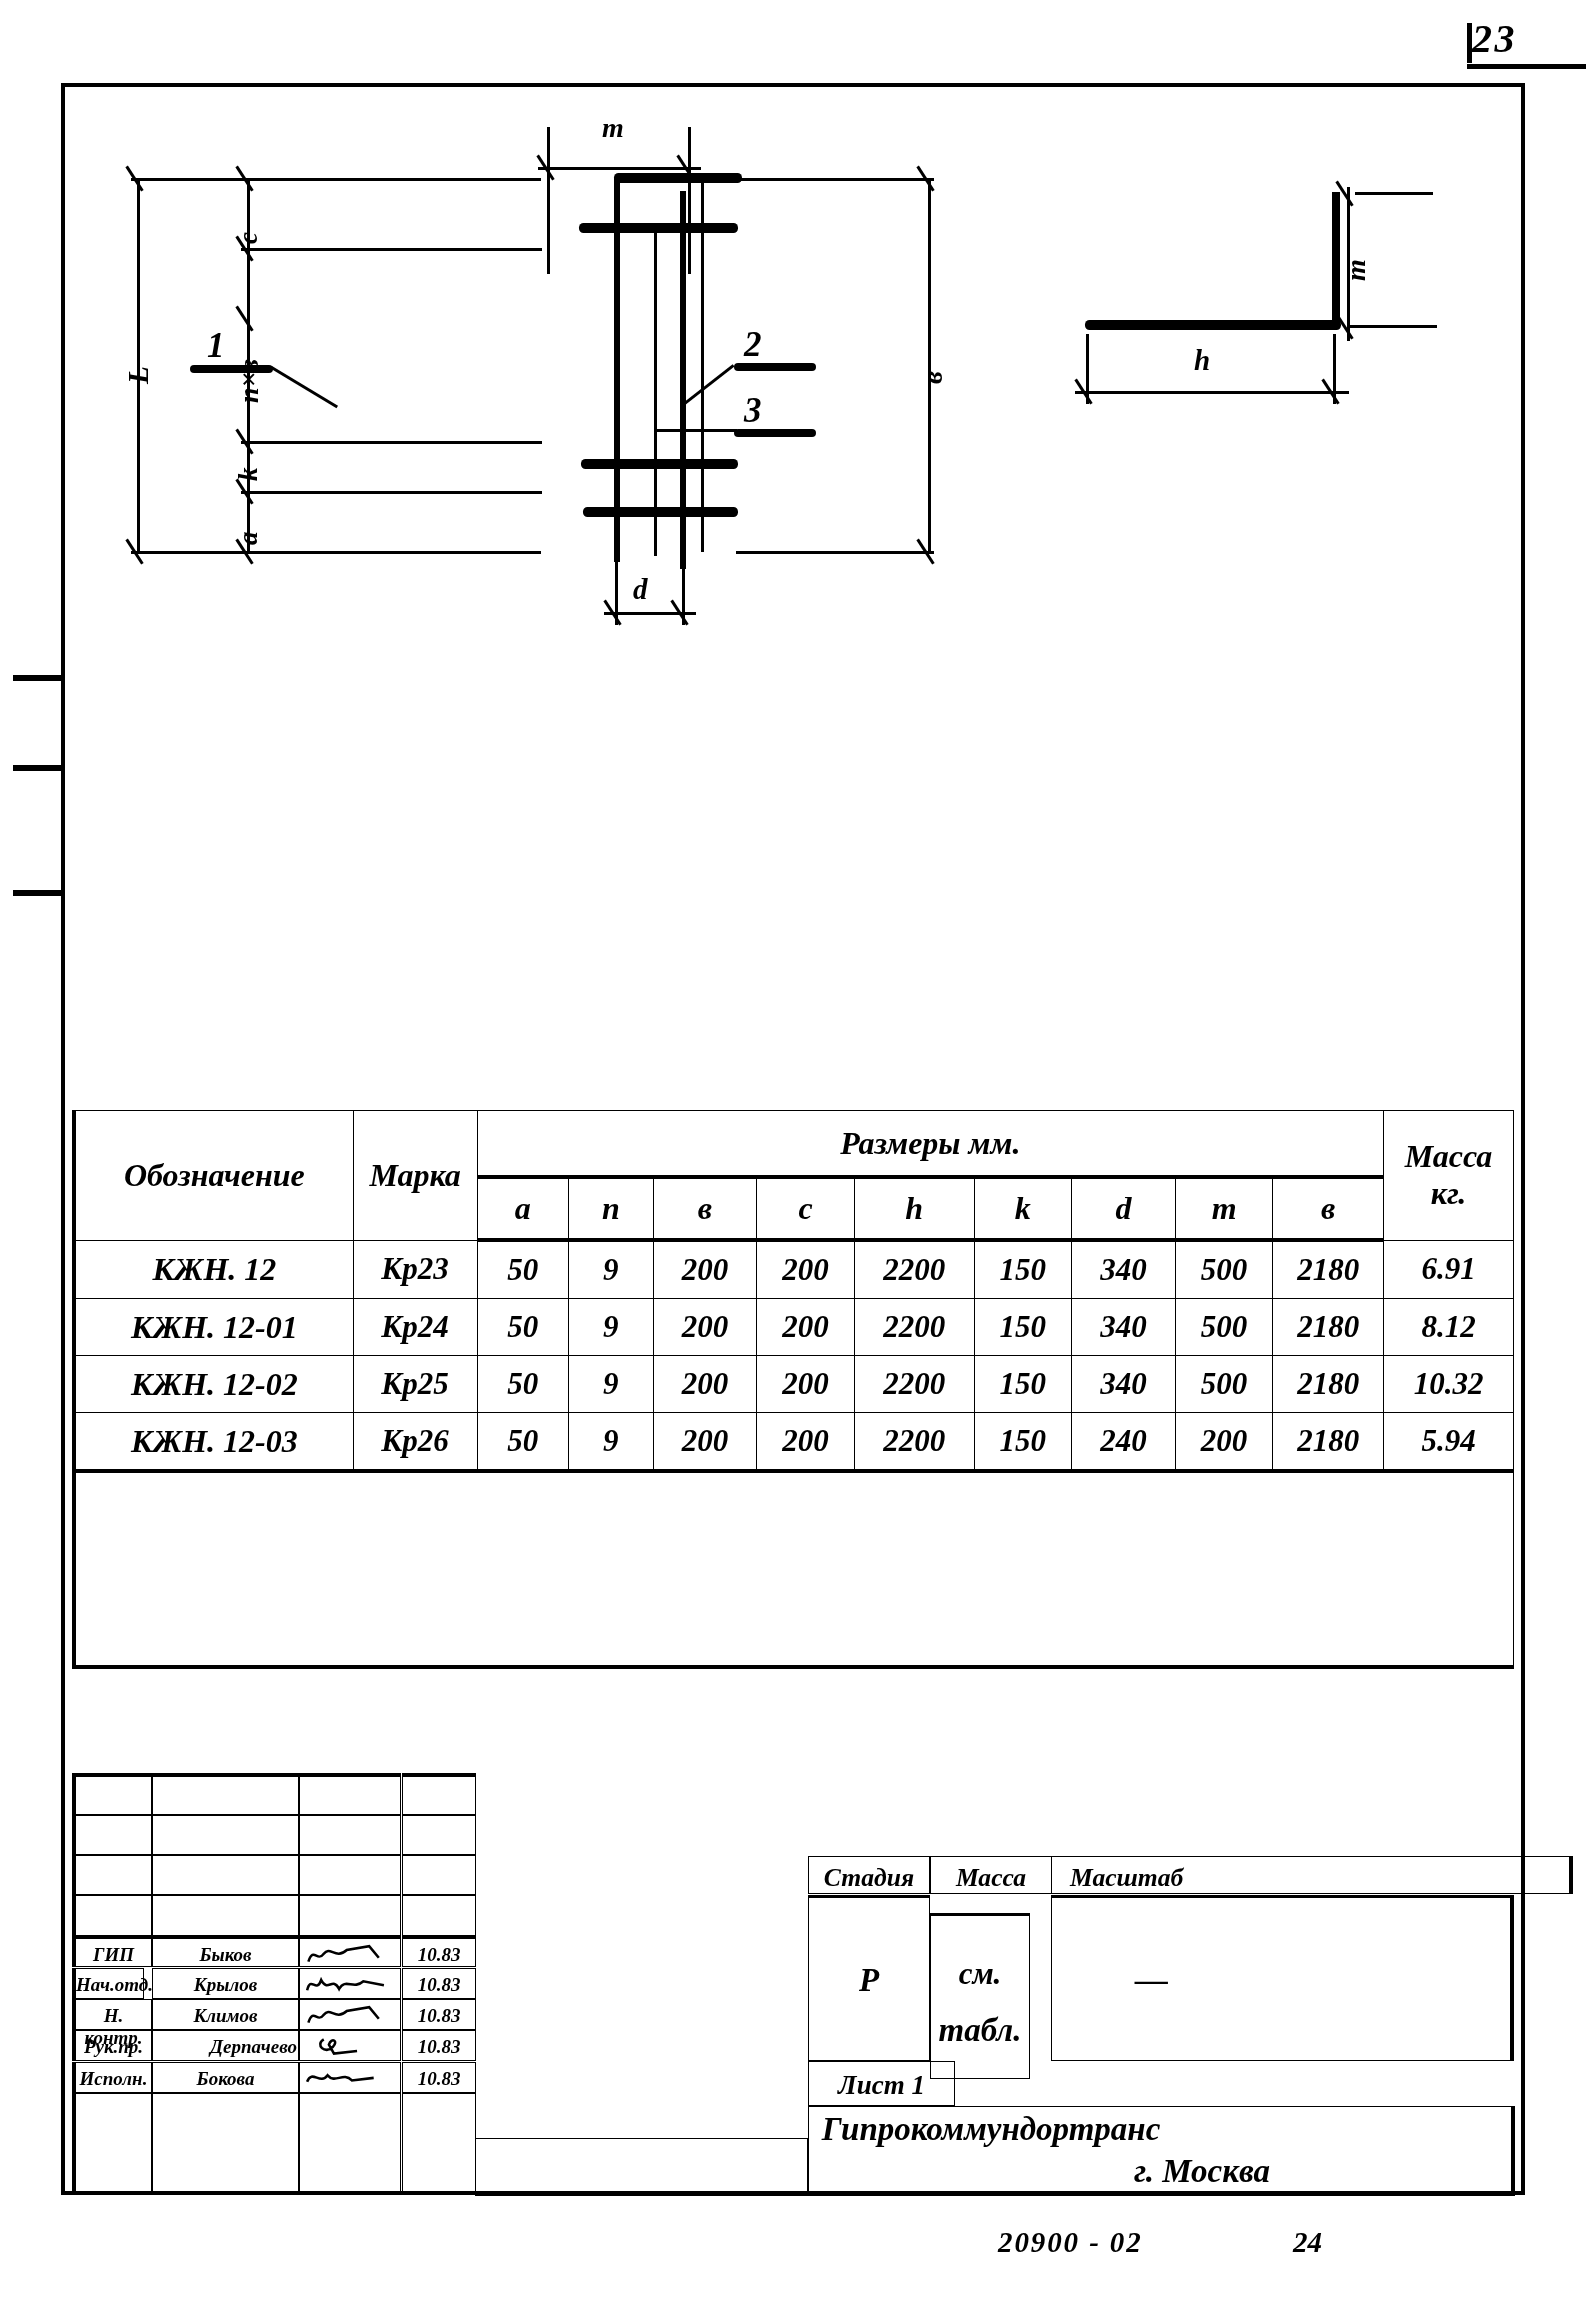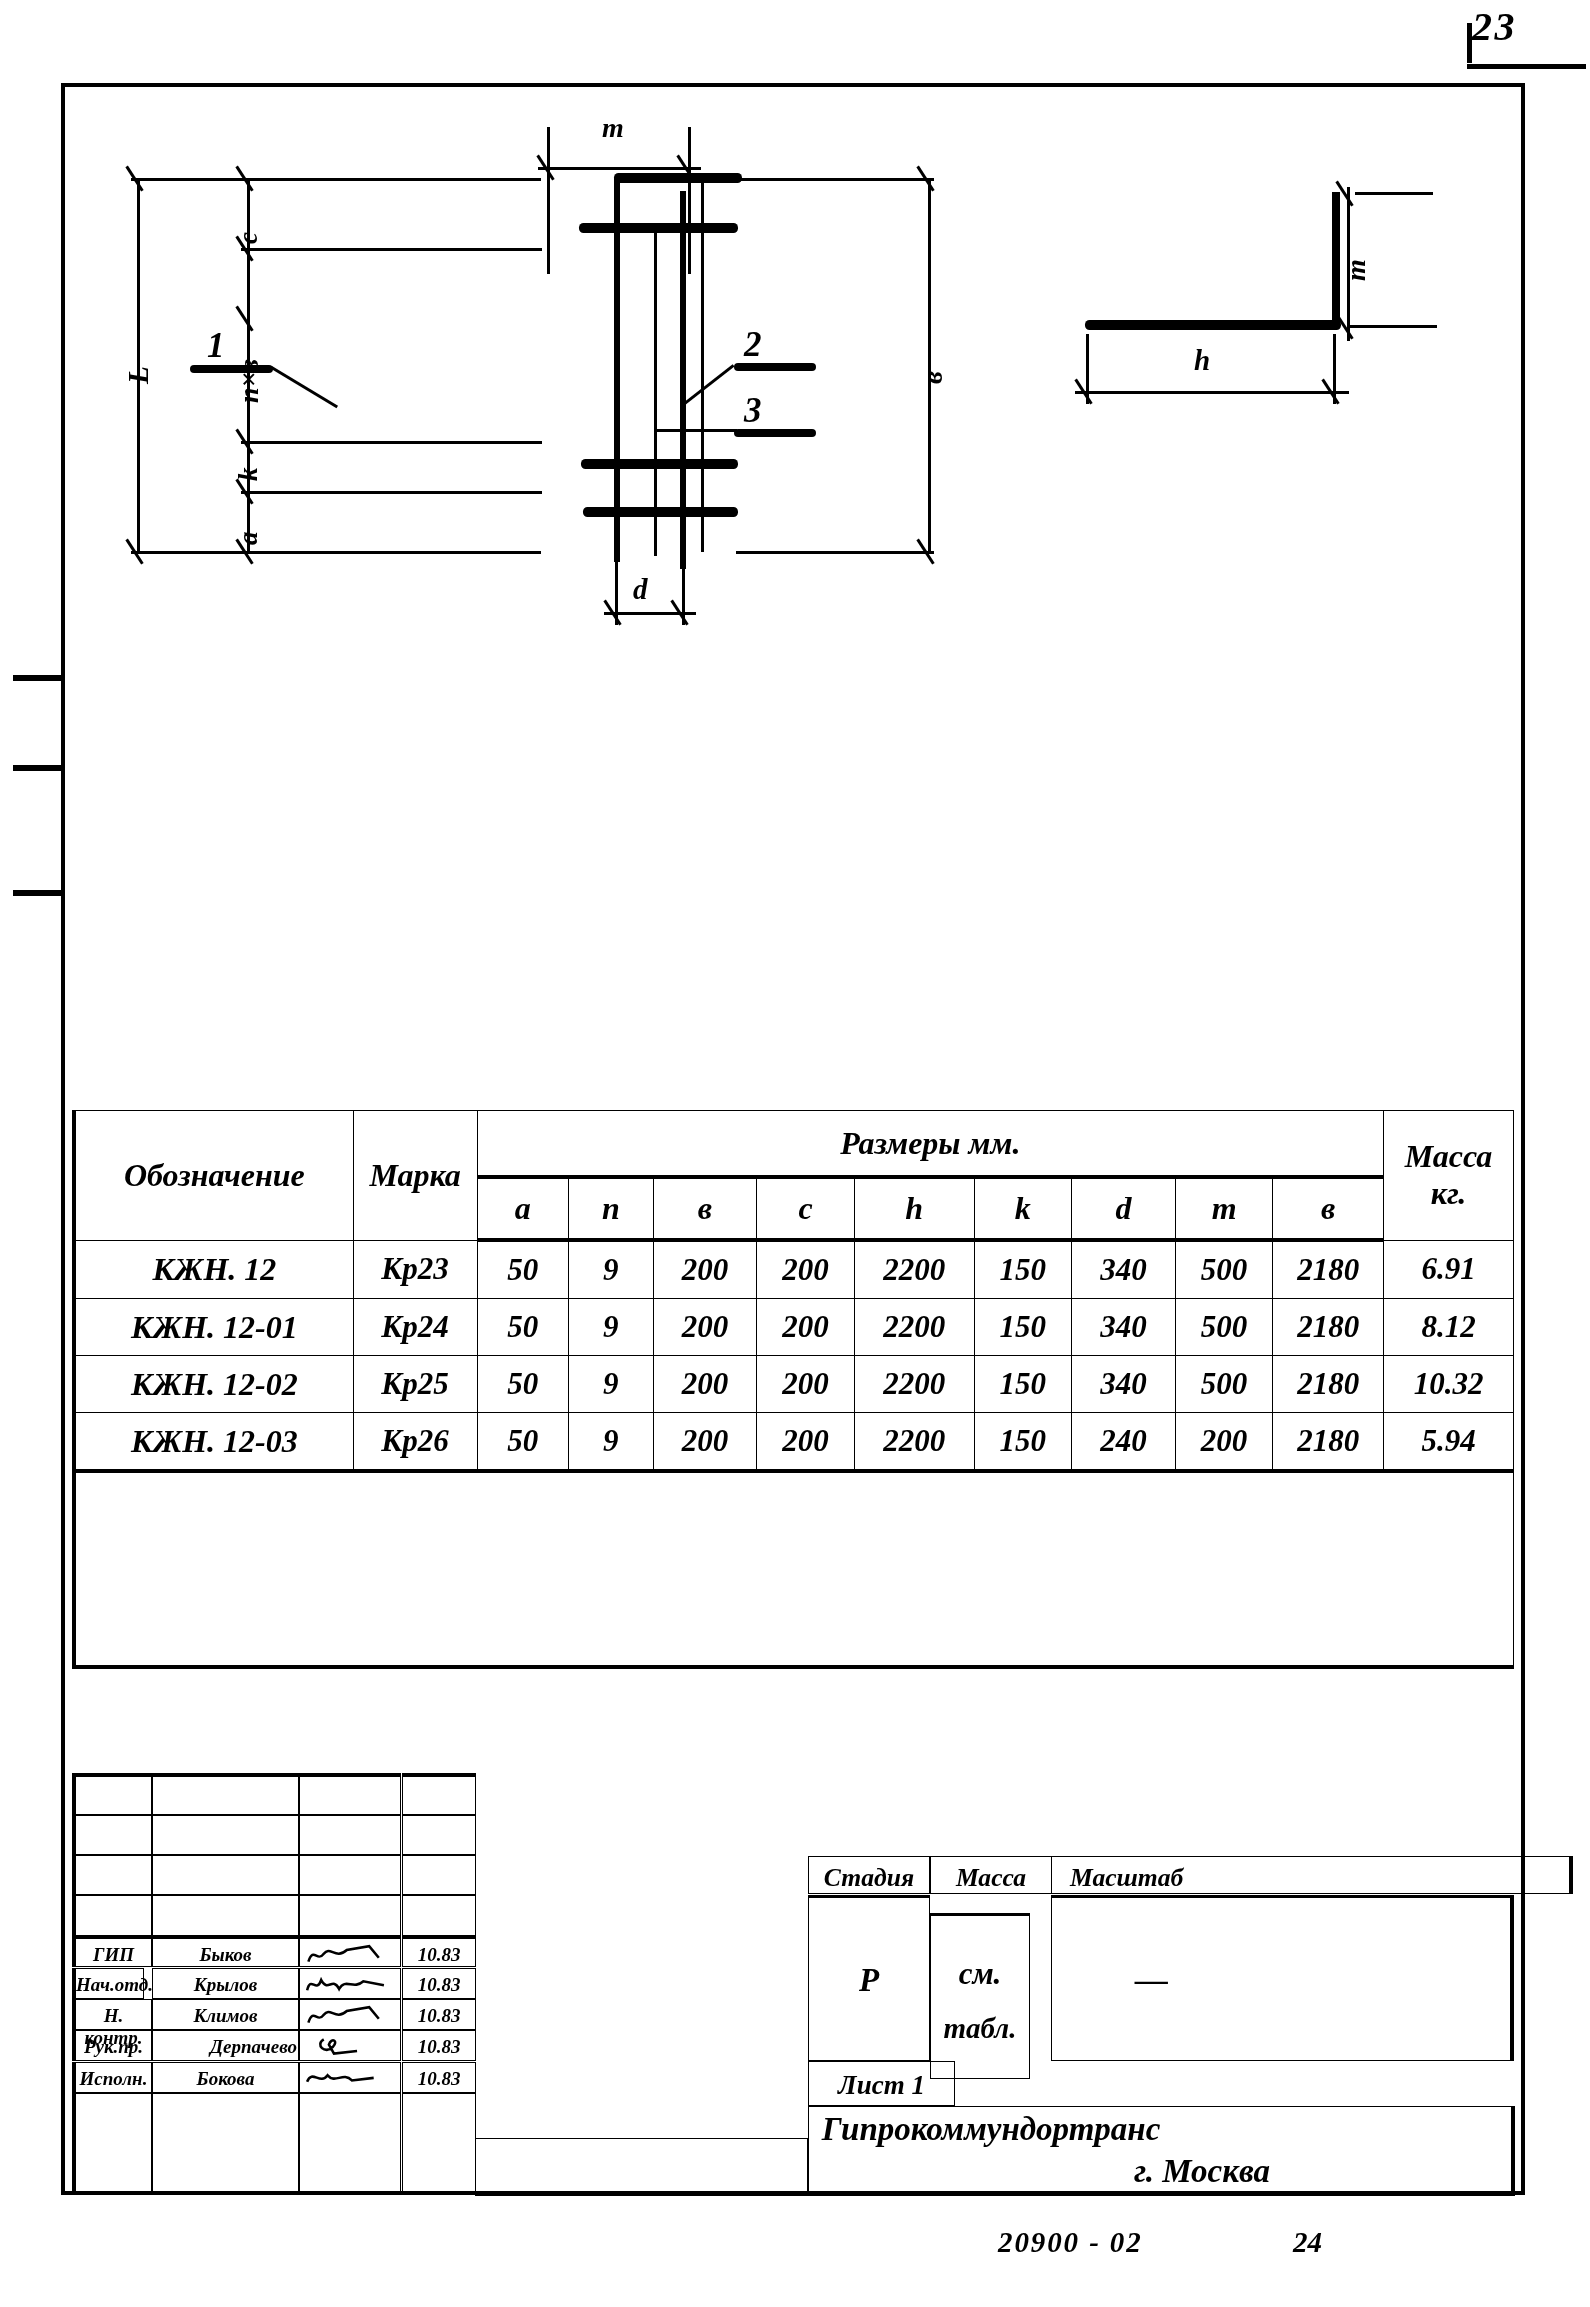--- a/index.html
+++ b/index.html
@@ -1,20 +1,20 @@
 <!DOCTYPE html>
 <html style="font-size:10.2px"><head>
 <meta charset="utf-8">
 <style>
   html,body{margin:0;padding:0;background:#fff;}
   body{width:1591px;height:2307px;position:relative;font-family:"Liberation Serif",serif;color:#000;overflow:hidden;}
   .sheet{position:absolute;left:0;top:0;width:1591px;height:2307px;}
 
   
-  #page-no{position:absolute;left:1472px;top:3px;font-size:40px;font-weight:700;font-style:italic;letter-spacing:2.6px;}
+  #page-no{position:absolute;left:1472px;top:15px;font-size:40px;font-weight:700;font-style:italic;letter-spacing:2.6px;}
   #page-no-bar{position:absolute;left:1467px;top:23px;width:4.5px;height:40px;background:#000;}
   #page-rule{position:absolute;left:1467px;top:64px;width:119px;height:4.5px;background:#000;}
 
   
   #frame{position:absolute;left:61px;top:83px;width:1464px;height:2112px;border:4.5px solid #000;box-sizing:border-box;}
 
   
   .fold{position:absolute;background:#000;height:5.8px;width:50px;left:12.8px;}
 
   
@@ -357,21 +357,21 @@
       </div>
     <div class="cell" style="left:979px;top:83px;width:522px;height:38px;border-right-width:4.5px;">
       <span class="tx" style="top:6.4px;font-size:25.6px;text-align:left;padding-left:18px;">Масштаб</span>
       </div>
 
     <div class="cell" style="left:736px;top:122px;width:122px;height:166px;border-top-width:3.2px;">
       <span class="tx" style="top:64px;font-size:33px;">Р</span>
       </div>
     <div class="cell" style="left:858px;top:140px;width:100px;height:166px;border-top-width:3.2px;">
       <span class="tx" style="top:40px;font-size:31px;">см.</span>
-      <span class="tx" style="top:96px;font-size:29px;">табл.</span>
+      <span class="tx" style="top:96px;font-size:33px;">табл.</span>
       </div>
     <div class="cell" style="left:979px;top:122px;width:463px;height:166px;border-top-width:3.2px;border-right-width:4.5px;">
       <span class="tx" style="top:64px;font-size:33px;text-align:left;padding-left:83px;">—</span>
       </div>
 
     <div class="cell" style="left:736px;top:288px;width:147px;height:45px;">
       <span class="tx" style="top:7.7px;font-size:27px;">Лист 1</span>
       </div>
 
     <div class="cell" style="left:403px;top:365px;width:333px;height:58px;border-bottom-width:4.5px;"></div>

